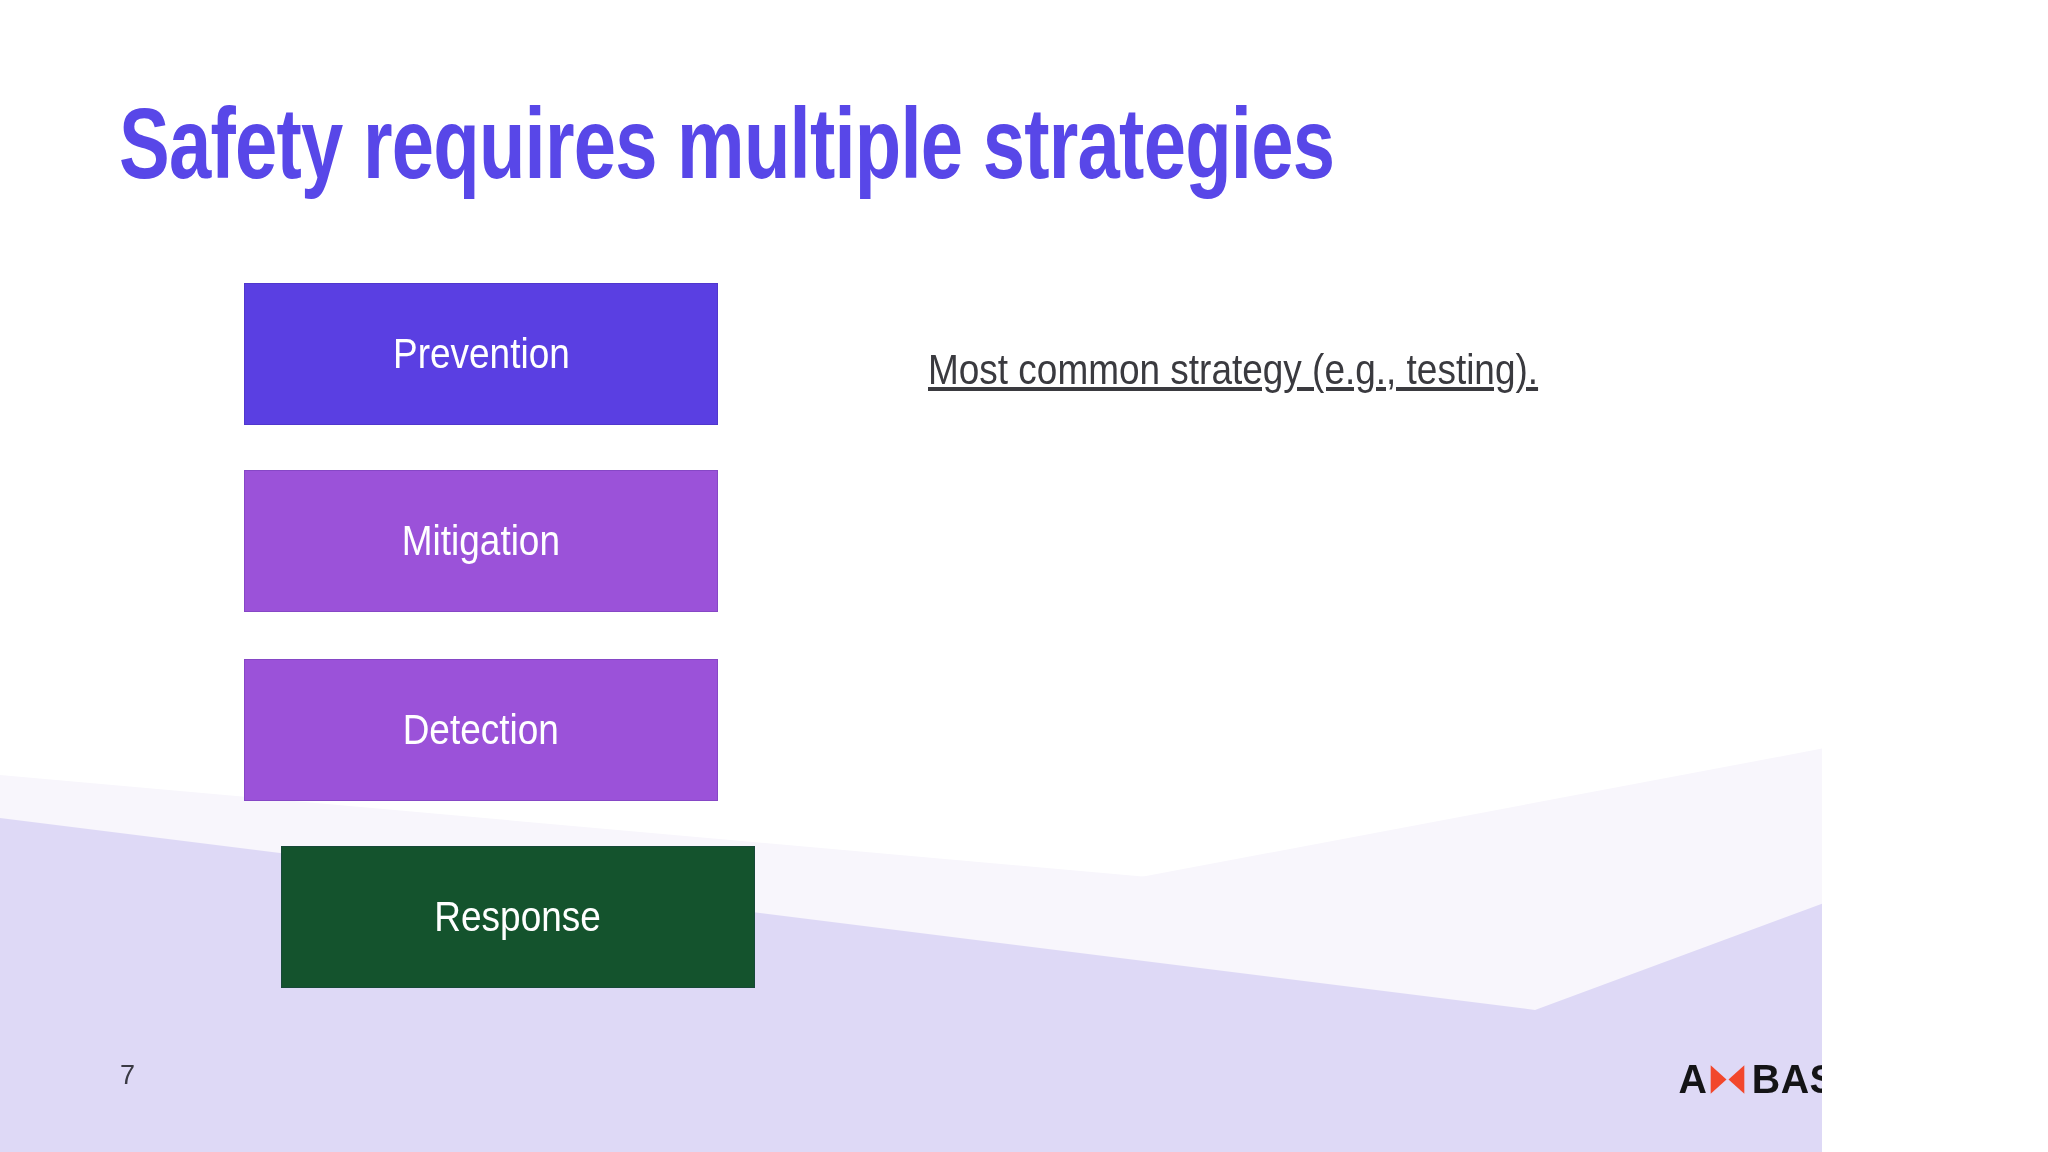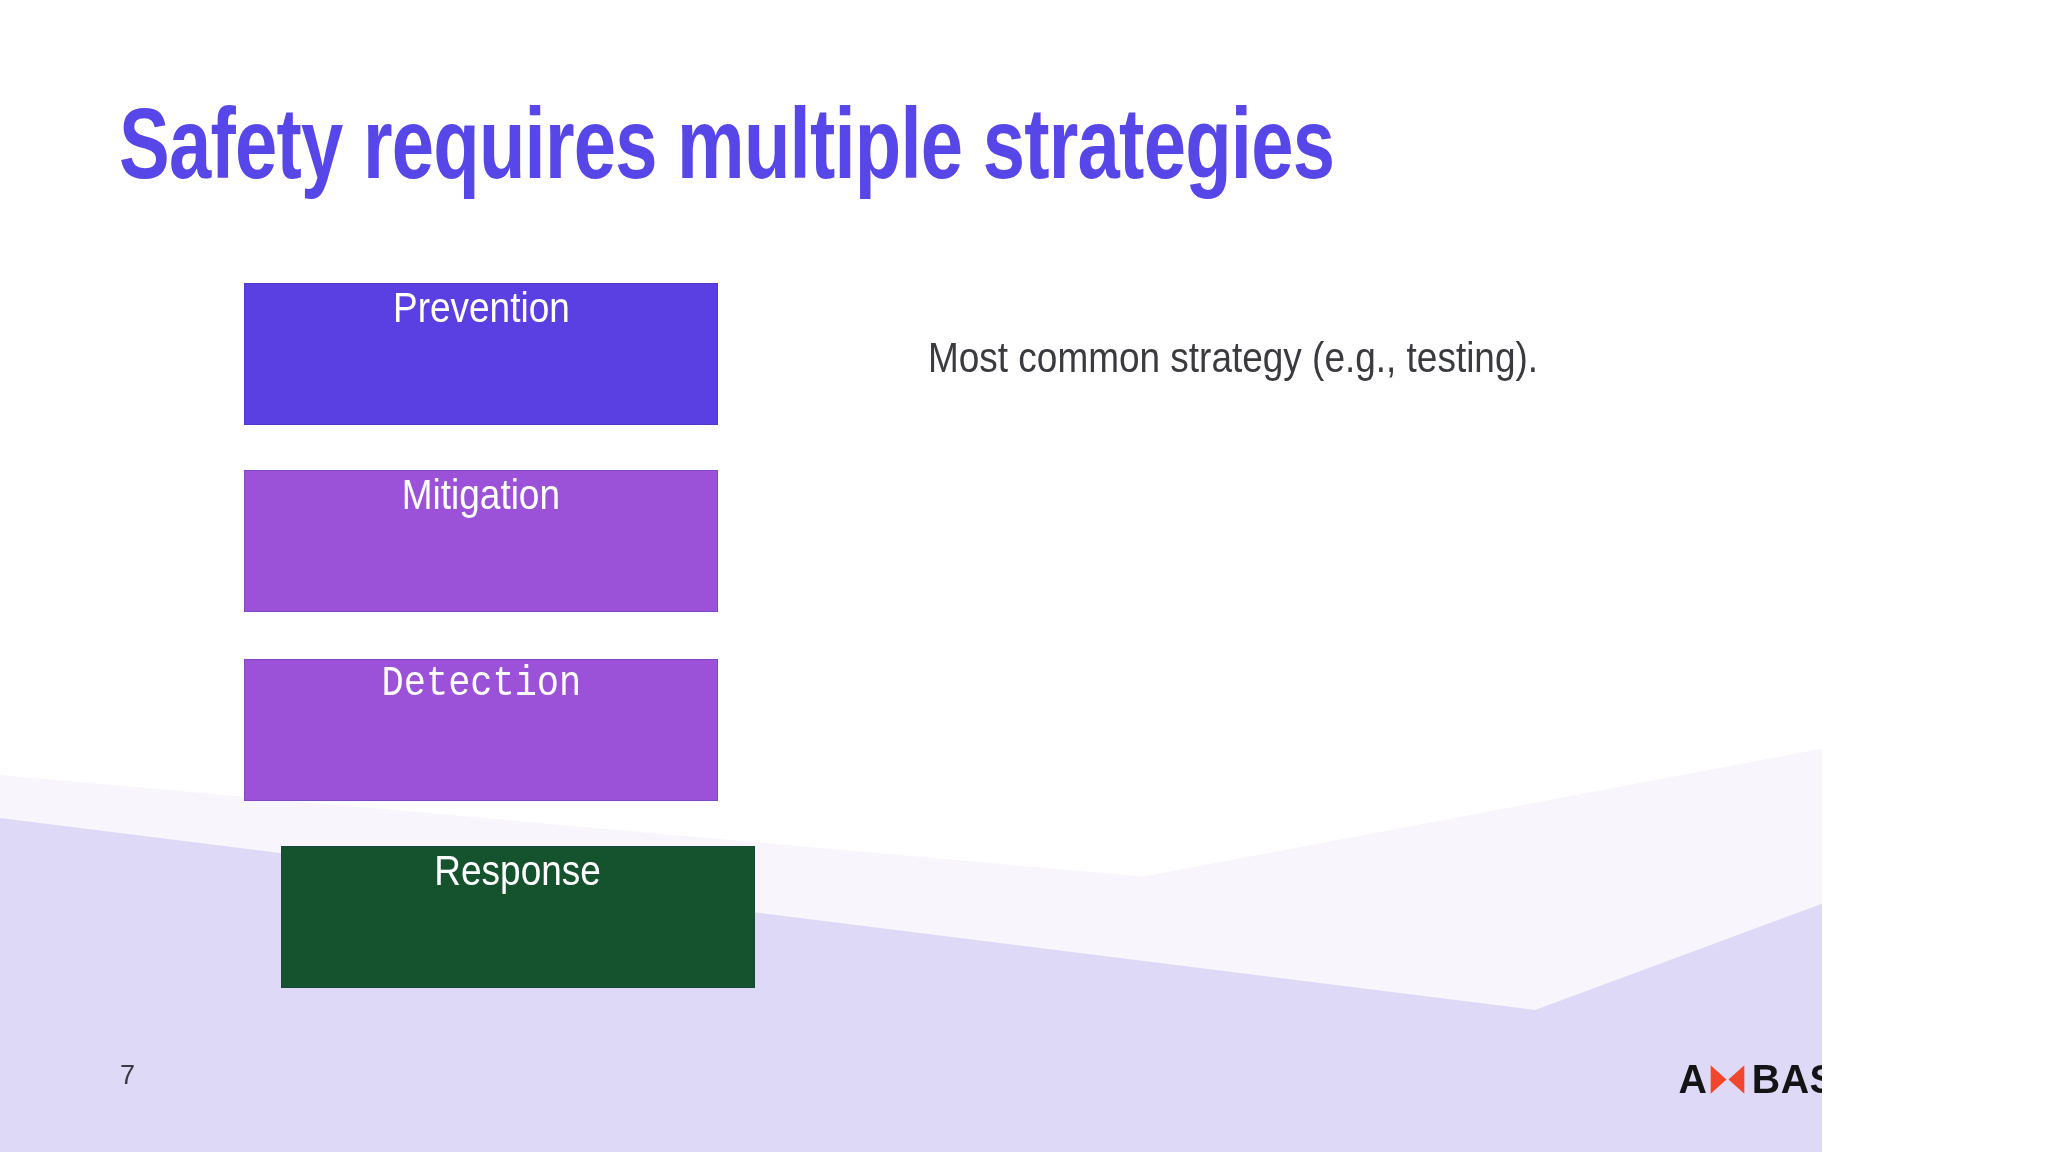--- a/index.html
+++ b/index.html
@@ -36,21 +36,21 @@
     transform-origin: left center;
     line-height: 1.15;
   }
 
   .strategy-box {
     position: absolute;
     left: 244px;
     width: 474px;
     height: 142px;
     display: flex;
-    align-items: flex-start;
+    align-items: center;
     justify-content: center;
     border: 1px solid rgba(40, 20, 110, 0.18);
     box-sizing: border-box;
   }
   .strategy-box .box-label {
     color: #ffffff;
     font-size: 42px;
     white-space: nowrap;
     transform: scaleX(0.88);
     transform-origin: center center;
@@ -67,21 +67,21 @@
     font-size: 42px;
     line-height: 55px;
     white-space: nowrap;
   }
   .note .line {
     display: block;
     transform: scaleX(0.88);
     transform-origin: left center;
     white-space: nowrap;
   }
-  .note-prevention { top: 330px; }
+  .note-prevention { top: 342px; text-decoration: underline; }
   .note-mitigation { top: 617px; }
 
   .page-number {
     position: absolute;
     left: 120px;
     top: 1060px;
     font-size: 27px;
     color: #3a3a44;
   }
 
@@ -119,21 +119,21 @@
   <div class="content">
 
     <div class="slide-title">Safety requires multiple strategies</div>
 
     <div class="strategy-box box-0" style="background-color: rgb(90, 63, 226);">
       <span class="box-label">Prevention</span>
     </div>
     <div class="strategy-box box-1" style="background-color: rgb(155, 82, 217);">
       <span class="box-label">Mitigation</span>
     </div>
-    <div class="strategy-box box-2" style="background-color: rgb(155, 82, 217); font-family: Liberation Mono, monospace;">
+    <div class="strategy-box box-2" style="background-color: rgb(155, 82, 217);">
       <span class="box-label">Detection</span>
     </div>
     <div class="strategy-box box-3" style="background-color: #14532d; margin-left: 37px;">
       <span class="box-label">Response</span>
     </div>
 
     <div class="note note-prevention">
       <span class="line">Most common strategy (e.g., testing).</span>
     </div>
 

